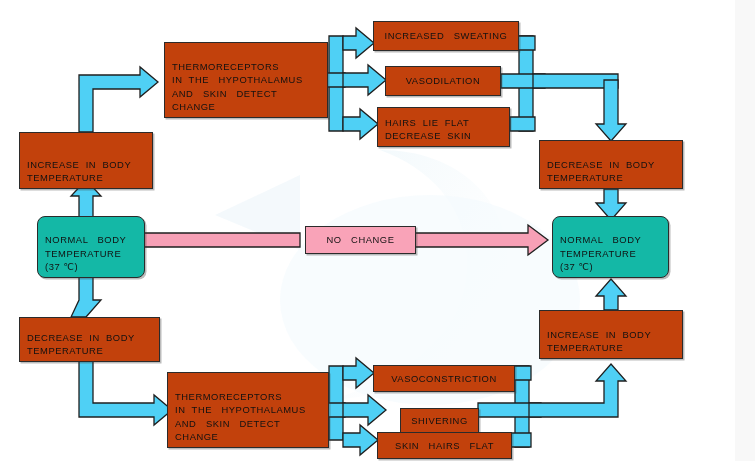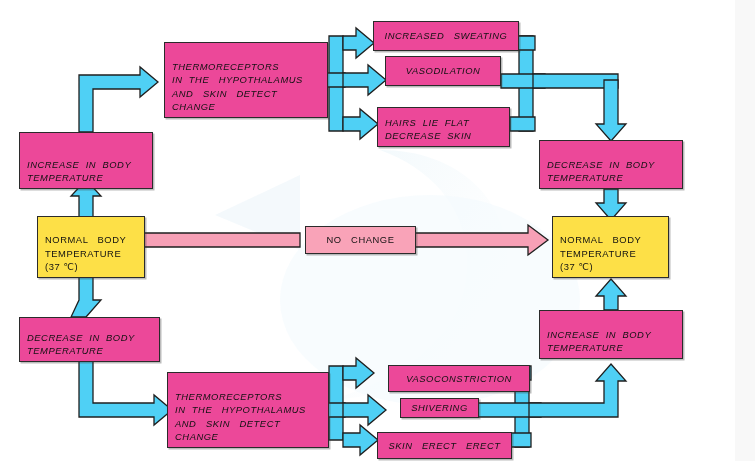--- a/index.html
+++ b/index.html
@@ -21,22 +21,22 @@
     justify-content:flex-end;
     padding:4px 7px;
     font-size:9.4px;
     line-height:13.2px;
     letter-spacing:0.55px;
     color:#111111;
     z-index:5;
     box-shadow:1.5px 1.5px 0px rgba(60,60,60,0.35);
   }
   .node .ln{white-space:pre;}
-  .tan{background:#ec4899;font-style:italic;}
-  .pink{background:#fde047;}
+  .tan{background:#c2410c;}
+  .pink{background:#14b8a6;border-radius:8px;}
   .pinklt{background:#f9a3b8;}
   .ctr{align-items:center;text-align:center;justify-content:center;}
   .grayedge{
     position:absolute;left:735px;top:0;width:20px;height:461px;
     background:#f8f8f8;z-index:1;
   }
   .wm{
     position:absolute;z-index:0;pointer-events:none;
   }
 </style>
@@ -128,21 +128,21 @@
     <div class="ln">THERMORECEPTORS</div>
     <div class="ln">IN  THE   HYPOTHALAMUS</div>
     <div class="ln">AND   SKIN   DETECT</div>
     <div class="ln">CHANGE</div>
   </div>
 
   <div class="node tan ctr" style="left:373px;top:21px;width:146px;height:30px;">
     <div class="ln">INCREASED   SWEATING</div>
   </div>
 
-  <div class="node tan ctr" style="left:385px;top:56px;width:116px;height:30px;text-align:right;">
+  <div class="node tan ctr" style="left:385px;top:66px;width:116px;height:30px;text-align:right;">
     <div class="ln">VASODILATION</div>
   </div>
 
   <div class="node tan" style="left:377px;top:107px;width:133px;height:40px;">
     <div class="ln">HAIRS  LIE  FLAT</div>
     <div class="ln">DECREASE  SKIN</div>
   </div>
 
   <div class="node tan" style="left:539px;top:140px;width:144px;height:49px;">
     <div class="ln">DECREASE  IN  BODY</div>
@@ -170,30 +170,30 @@
     <div class="ln">TEMPERATURE</div>
   </div>
 
   <div class="node tan" style="left:167px;top:372px;width:162px;height:76px;">
     <div class="ln">THERMORECEPTORS</div>
     <div class="ln">IN  THE   HYPOTHALAMUS</div>
     <div class="ln">AND   SKIN   DETECT</div>
     <div class="ln">CHANGE</div>
   </div>
 
-  <div class="node tan ctr" style="left:373px;top:365px;width:142px;height:27px;margin-left:15px;">
+  <div class="node tan ctr" style="left:373px;top:365px;width:142px;height:27px;">
     <div class="ln">VASOCONSTRICTION</div>
   </div>
 
-  <div class="node tan ctr" style="left:400px;top:398px;width:79px;height:20px;">
+  <div class="node tan ctr" style="left:400px;top:408px;width:79px;height:26px;">
     <div class="ln">SHIVERING</div>
   </div>
 
   <div class="node tan ctr" style="left:377px;top:432px;width:135px;height:27px;">
-    <div class="ln">SKIN   ERECT   ERECT</div>
+    <div class="ln">SKIN   HAIRS   FLAT</div>
   </div>
 
   <div class="node tan" style="left:539px;top:310px;width:144px;height:49px;">
     <div class="ln">INCREASE  IN  BODY</div>
     <div class="ln">TEMPERATURE</div>
   </div>
 
 </div>
 
 </body></html>

